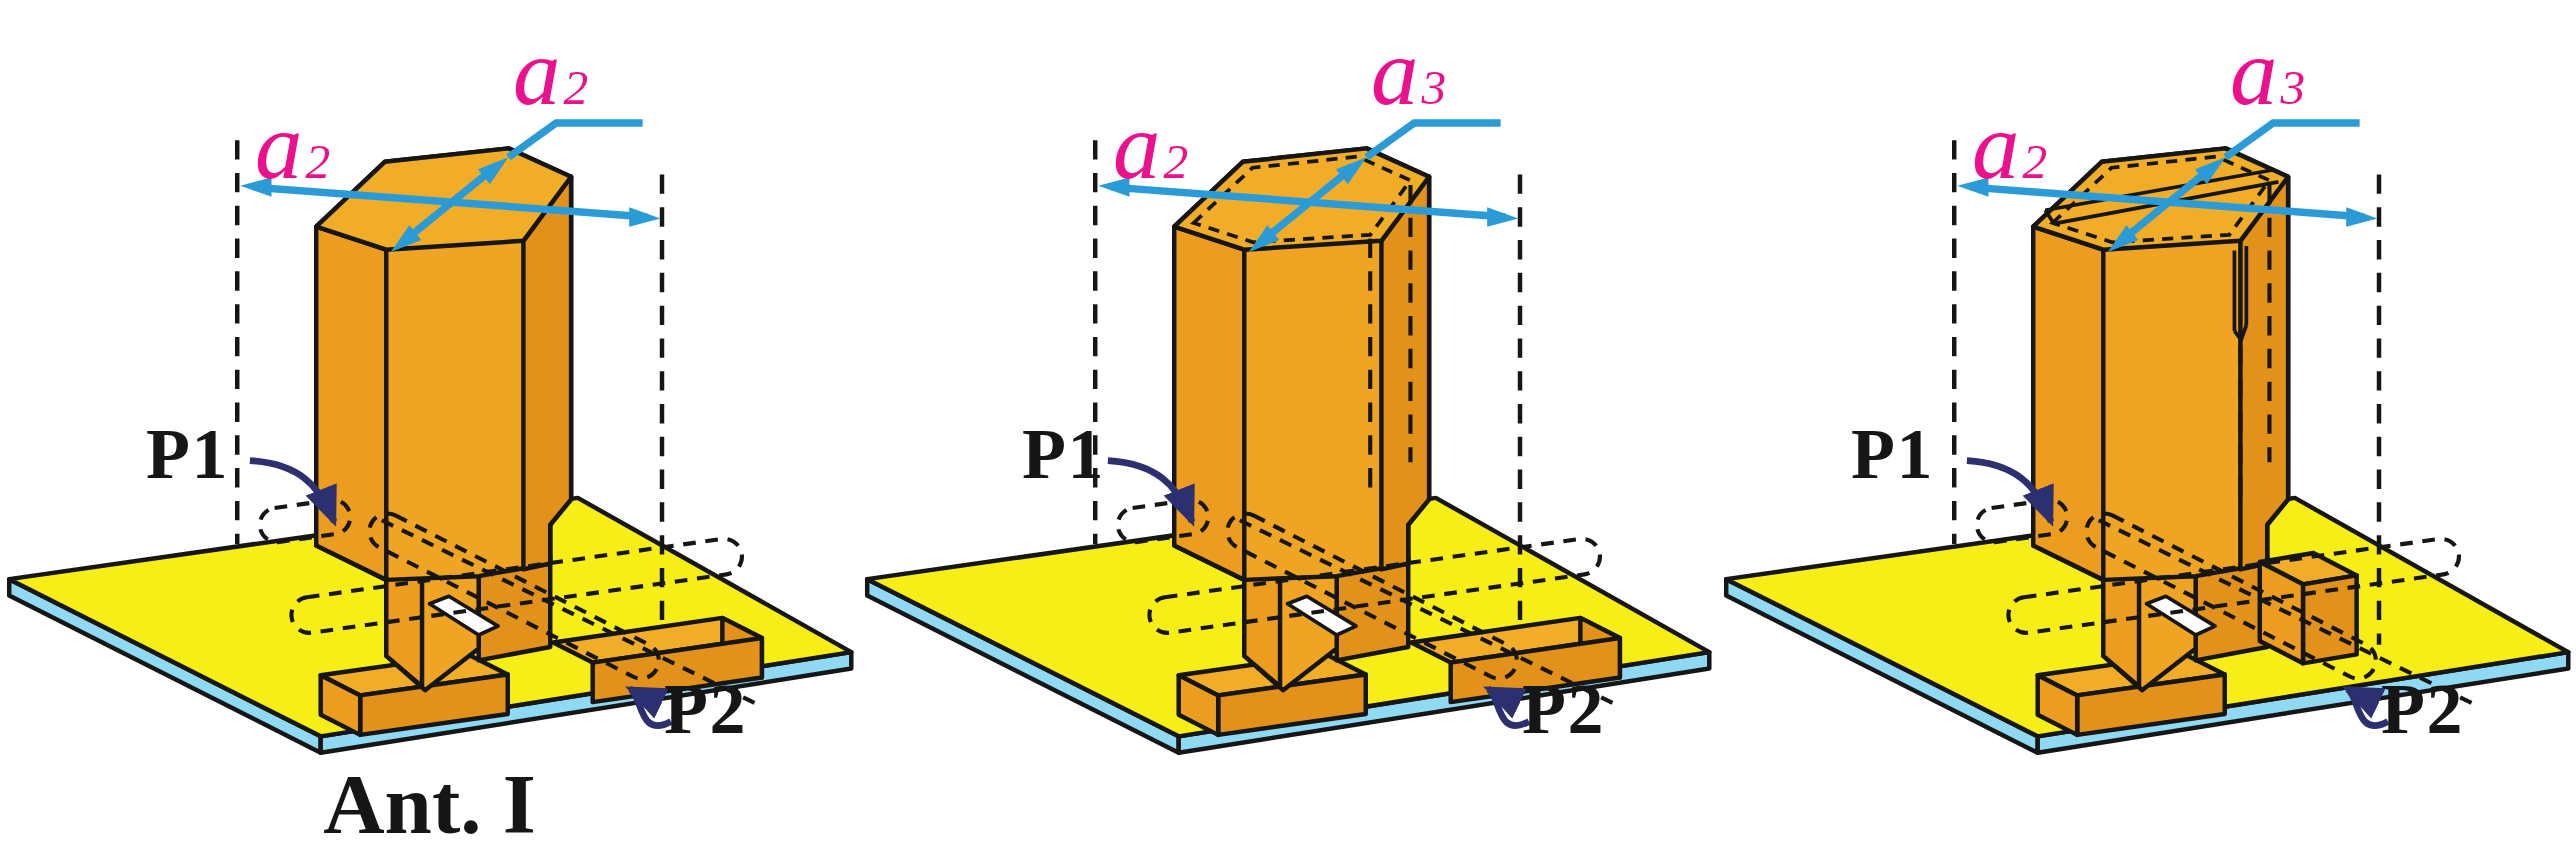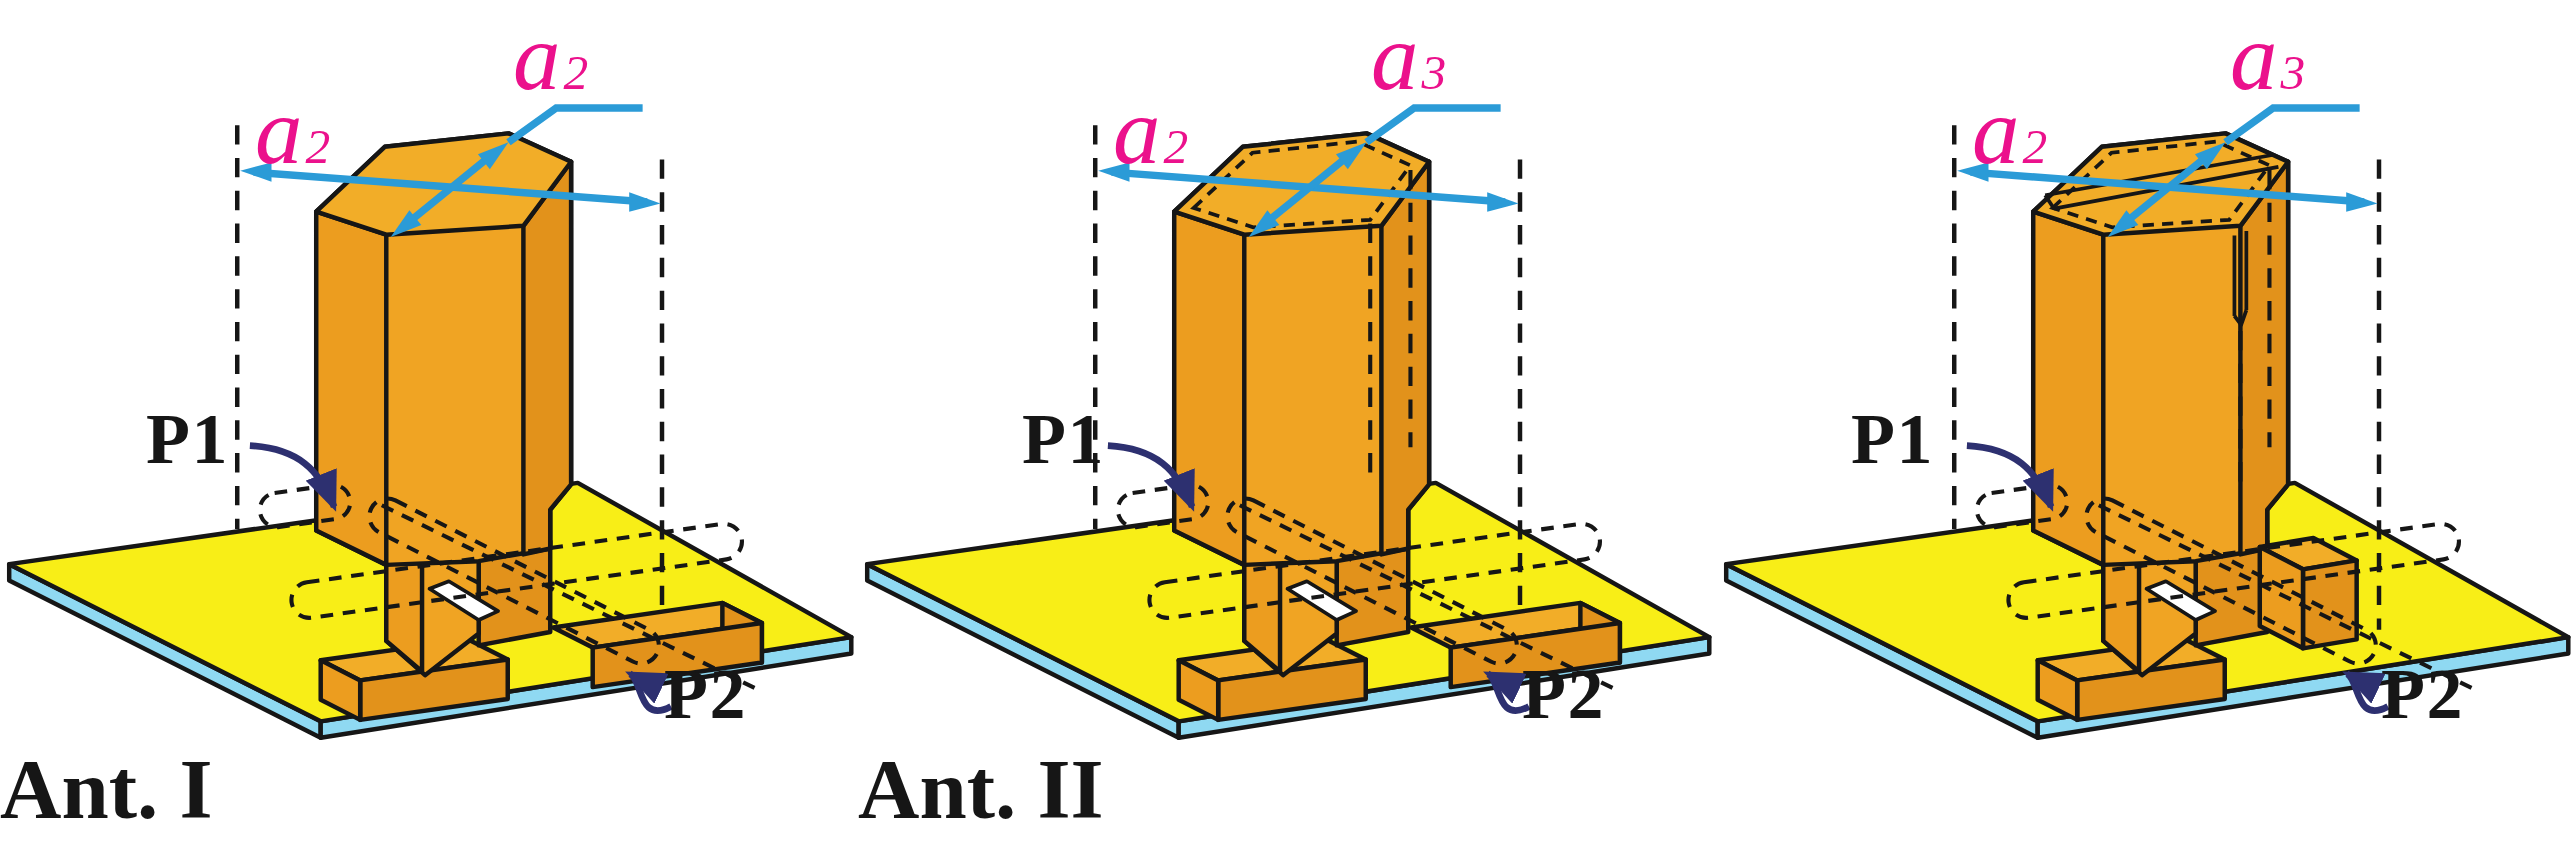--- a/index.html
+++ b/index.html
@@ -3,26 +3,26 @@
 <meta charset="utf-8">
 <style>
   :root{
     --body-top:#F2AD28; --body-light:#F0A423; --body-mid:#EC9D1F; --body-dark:#E2921B;
     --plate-yellow:#F8EE17; --plate-edge:#8FD9F2; --arrow-blue:#2B9BD7;
     --label-magenta:#EB118C; --port-navy:#2D3070; --line-black:#161616;
   }
   html,body{margin:0;padding:0;background:#fff;}
   .figure{position:relative;width:2576px;height:857px;background:#fff;overflow:hidden;
           font-family:"Liberation Serif",serif;}
-  .panel{position:absolute;top:0;width:859px;height:629px;}
+  .panel{position:absolute;top:15px;width:859px;height:629px;}
   .panel svg{position:absolute;left:0;top:0;}
   .dl{position:absolute;color:var(--label-magenta);font:italic 95px "Liberation Serif",serif;line-height:1;white-space:nowrap;}
   .dl sub{font-size:52%;font-style:italic;vertical-align:-32%;margin-left:3px;line-height:0;}
   .port{position:absolute;color:var(--line-black);font-weight:bold;font-size:72px;line-height:1;letter-spacing:1.5px;}
-  .caption{position:absolute;left:0;width:100%;top:747px;color:var(--line-black);
+  .caption{position:absolute;left:0;width:100%;top:747px;text-align:center;color:var(--line-black);
            font-weight:bold;font-size:85px;line-height:1;}
   
   .ol{stroke:var(--line-black);stroke-width:6;stroke-linejoin:round;}
   .thin{stroke:var(--line-black);stroke-width:5;stroke-linejoin:round;fill:none;}
   .f-top{fill:var(--body-top);} .f-light{fill:var(--body-light);}
   .f-mid{fill:var(--body-mid);} .f-dark{fill:var(--body-dark);}
   .f-yellow{fill:var(--plate-yellow);} .f-cyan{fill:var(--plate-edge);} .f-white{fill:#ffffff;}
   .dash{fill:none;stroke:var(--line-black);stroke-width:5.5;stroke-dasharray:17 13;}
   .dashv{fill:none;stroke:var(--line-black);stroke-width:6;stroke-dasharray:26 18;}
   .dashh{fill:none;stroke:var(--line-black);stroke-width:5;stroke-dasharray:15 11;}
@@ -131,21 +131,20 @@
         <path class="dashv" style="stroke-width:5.5" d="M687,300 L687,645"></path>
         <path class="dashv" style="stroke-width:5.5" d="M741,228 L741,600"></path>
       </g>
       <use href="#scene-over"></use>
     </svg>
 
     <div class="dl" style="left:513px;top:10.4px;"><i>a</i><sub>3</sub></div>
     <div class="dl" style="left:255px;top:84px;"><i>a</i><sub>2</sub></div>
     <div class="port" style="left:164px;top:403px;">P1</div>
     <div class="port" style="left:664px;top:658px;">P2</div>
-    <div class="caption">Ant. II</div>
   </div>
 
   <div class="panel" style="left:1717px;">
     <svg width="859" height="857" viewBox="0 0 1152 1150">
       <use href="#scene-under"></use>
 
       <g>
         <path class="ol f-top" d="M728,734 L800,722 L858,752 L786,764 Z"></path>
         <path class="ol f-dark" d="M786,764 L858,752 L858,858 L786,870 Z"></path>
         <path class="ol f-mid" d="M728,734 L786,764 L786,870 L728,840 Z"></path>

